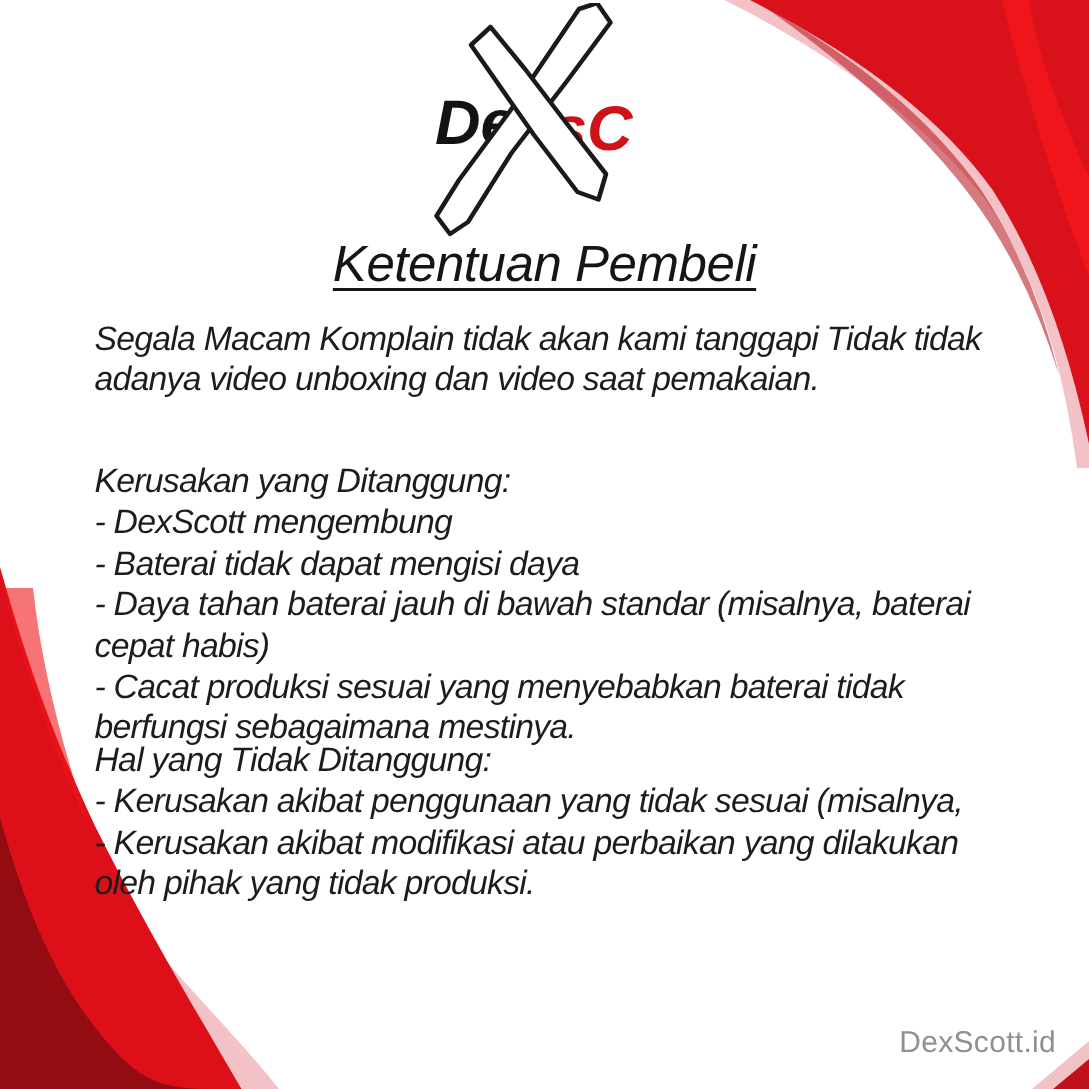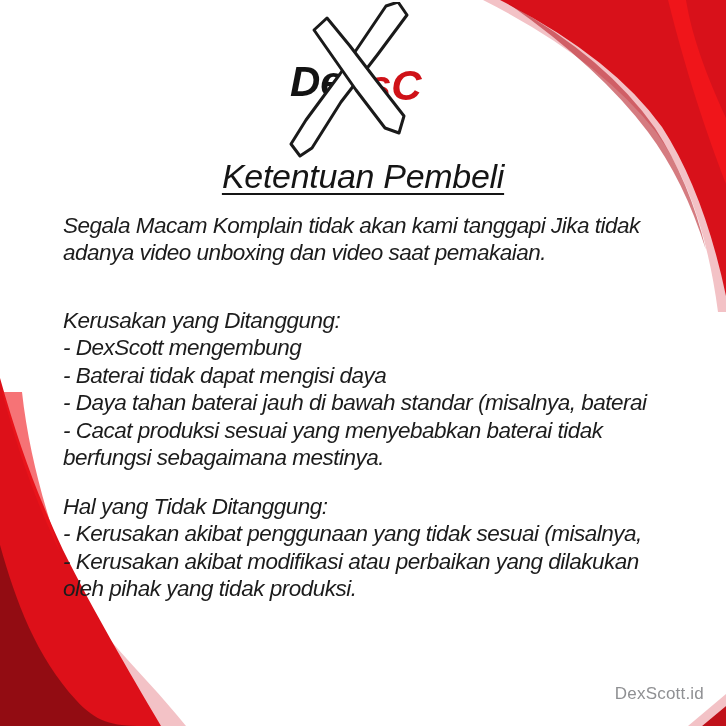--- a/index.html
+++ b/index.html
@@ -23,21 +23,21 @@
   .textblock{
     position:absolute;left:63px;width:610px;
     font-style:italic;font-size:22.5px;line-height:27.4px;
     color:#1c1c1c;letter-spacing:-0.5px;
   }
   .intro{top:212px;}
   .sec1{top:287px;margin-top:20px;}
   .sec2{top:493px;}
   .watermark{
     position:absolute;top:684px;right:22px;
-    font-size:17px;color:#8f9093;letter-spacing:0.2px;font-style:normal;
+    font-size:20px;color:#8f9093;letter-spacing:0.2px;font-style:normal;
   }
 </style>
 </head>
 <body>
 
 <svg class="deco" viewBox="0 0 726 726" aria-hidden="true">
 
   <g>
     <path d="M 483,0 Q 598,58 656,132 Q 703,198 718,312 L 726,312 L 726,0 Z" fill="#f3c2c6"></path>
     <path d="M 500,0 Q 612,57 662,127 Q 704,192 726,296 L 726,0 Z" fill="#d8111a"></path>
@@ -69,29 +69,30 @@
       <path d="M 86,28 L 99,16 L 122,44 L 148,78 L 176,114 L 171,131 L 157,126 L 128,88 Z"></path>
     </g>
   </svg>
 </div>
 
 <div class="title">
   <span>Ketentuan Pembeli</span>
 </div>
 
 <div class="textblock intro">
-  <div>Segala Macam Komplain tidak akan kami tanggapi Jika tidak</div>
+  <div>Segala Macam Komplain tidak akan kami tanggapi Tidak tidak</div>
   <div>adanya video unboxing dan video saat pemakaian.</div>
 </div>
 
 <div class="textblock sec1">
   <div>Kerusakan yang Ditanggung:</div>
   <div>- DexScott mengembung</div>
   <div>- Baterai tidak dapat mengisi daya</div>
   <div>- Daya tahan baterai jauh di bawah standar (misalnya, baterai</div>
+  <div>cepat habis)</div>
   <div>- Cacat produksi sesuai yang menyebabkan baterai tidak</div>
   <div>berfungsi sebagaimana mestinya.</div>
 </div>
 
 <div class="textblock sec2">
   <div>Hal yang Tidak Ditanggung:</div>
   <div>- Kerusakan akibat penggunaan yang tidak sesuai (misalnya,</div>
   <div>- Kerusakan akibat modifikasi atau perbaikan yang dilakukan</div>
   <div>oleh pihak yang tidak produksi.</div>
 </div>

